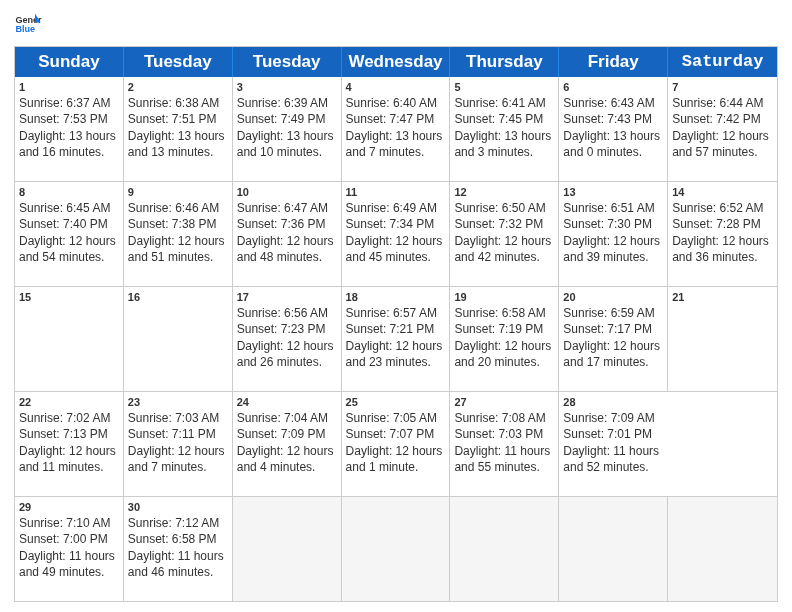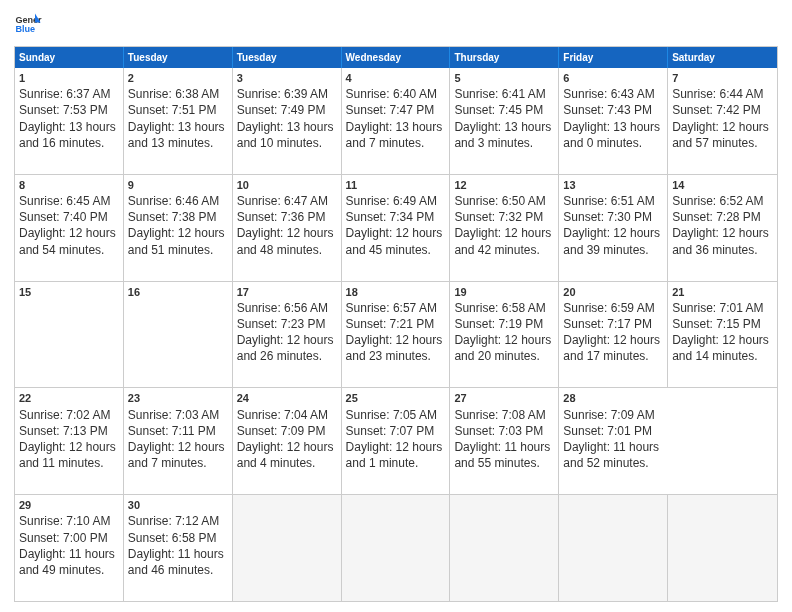--- a/index.html
+++ b/index.html
@@ -50,27 +50,27 @@
       flex-direction: column;
       border: 1px solid #ccc;
     }
     .cal-header {
       display: grid;
       grid-template-columns: repeat(7, 1fr);
       background: #1565c0;
     }
     .cal-header-cell {
       color: white;
-      font-size: 10px;
+      font-size: 17px;
       font-weight: bold;
       padding: 5px 4px;
-      text-align: left;
+      text-align: center;
       border-right: 1px solid #1e88e5;
     }
-    .cal-header-cell:last-child { border-right: none; }
+    .cal-header-cell:last-child { border-right: none; font-family: Liberation Mono, monospace; }
     .cal-body {
       flex: 1;
       display: flex;
       flex-direction: column;
     }
     .cal-row {
       display: grid;
       grid-template-columns: repeat(7, 1fr);
       flex: 1;
       border-bottom: 1px solid #ccc;
@@ -212,21 +212,20 @@
           <div class="cal-cell">
             <span class="day-num">19</span>
             <div class="cell-text">Sunrise: 6:58 AM<br>Sunset: 7:19 PM<br>Daylight: 12 hours and 20 minutes.</div>
           </div>
           <div class="cal-cell">
             <span class="day-num">20</span>
             <div class="cell-text">Sunrise: 6:59 AM<br>Sunset: 7:17 PM<br>Daylight: 12 hours and 17 minutes.</div>
           </div>
           <div class="cal-cell">
             <span class="day-num">21</span>
-            <div class="cell-text">Sunrise: 7:01 AM<br>Sunset: 7:15 PM<br>Daylight: 12 hours and 14 minutes.</div>
           </div>
         </div>
         <div class="cal-row">
           <div class="cal-cell">
             <span class="day-num">22</span>
             <div class="cell-text">Sunrise: 7:02 AM<br>Sunset: 7:13 PM<br>Daylight: 12 hours and 11 minutes.</div>
           </div>
           <div class="cal-cell">
             <span class="day-num">23</span>
             <div class="cell-text">Sunrise: 7:03 AM<br>Sunset: 7:11 PM<br>Daylight: 12 hours and 7 minutes.</div>

